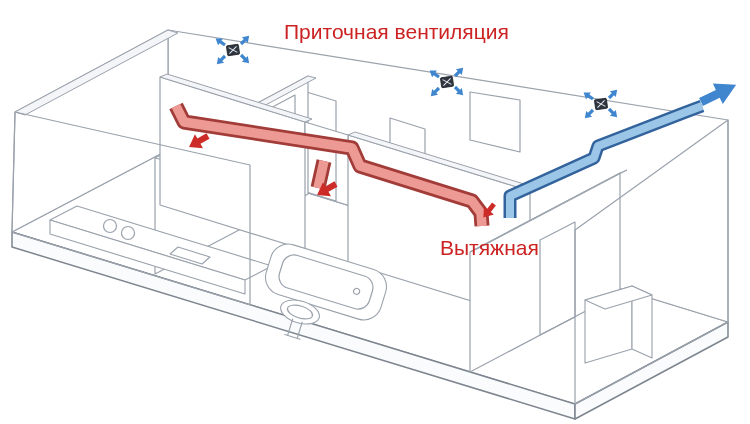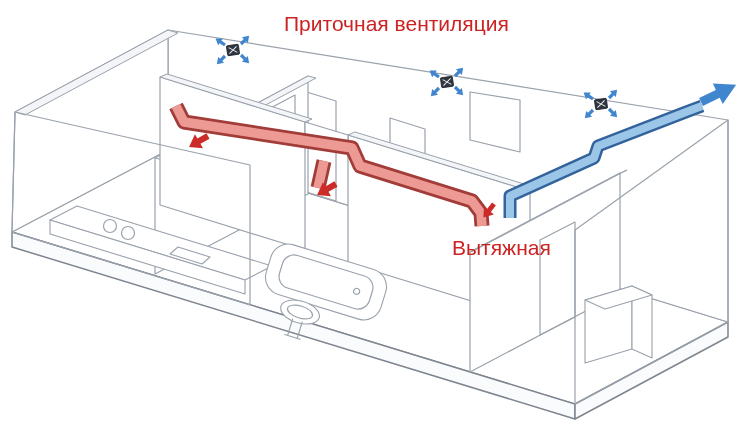--- a/index.html
+++ b/index.html
@@ -16,22 +16,22 @@
   body{margin:0;background:#ffffff}
   .stage{
     position:relative;width:750px;height:424px;background:#ffffff;
     font-family:"Liberation Sans",sans-serif;overflow:hidden;
   }
   .stage svg{position:absolute;left:0;top:0}
   .diagram-label{
     position:absolute;color:var(--label-red);
     font-size:21px;line-height:27px;white-space:nowrap;z-index:5;
   }
-  #supply-title{left:284px;top:10px}
-  #exhaust-label{left:452px;top:234px}
+  #supply-title{left:284px;top:18px}
+  #exhaust-label{left:440px;top:234px}
 
   .wall{fill:#ffffff;stroke:var(--line);stroke-width:1.2;stroke-linejoin:round}
   .band{fill:#f3f5f8;stroke:var(--line);stroke-width:1;stroke-linejoin:round}
   .outline{fill:none;stroke:var(--line);stroke-width:1.2;stroke-linejoin:round;stroke-linecap:round}
   .fixture{fill:#ffffff;stroke:var(--line);stroke-width:1.1;stroke-linejoin:round}
   .slab-edge{fill:#fafbfc;stroke:#7d858f;stroke-width:1.5;stroke-linejoin:round}
 
   .duct-supply-outer{fill:none;stroke:var(--supply-duct-dark);stroke-width:15;stroke-linejoin:round}
   .duct-supply-inner{fill:none;stroke:var(--supply-duct-light);stroke-width:9.5;stroke-linejoin:round}
   .duct-exhaust-outer{fill:none;stroke:var(--exhaust-duct-dark);stroke-width:13;stroke-linejoin:round}

